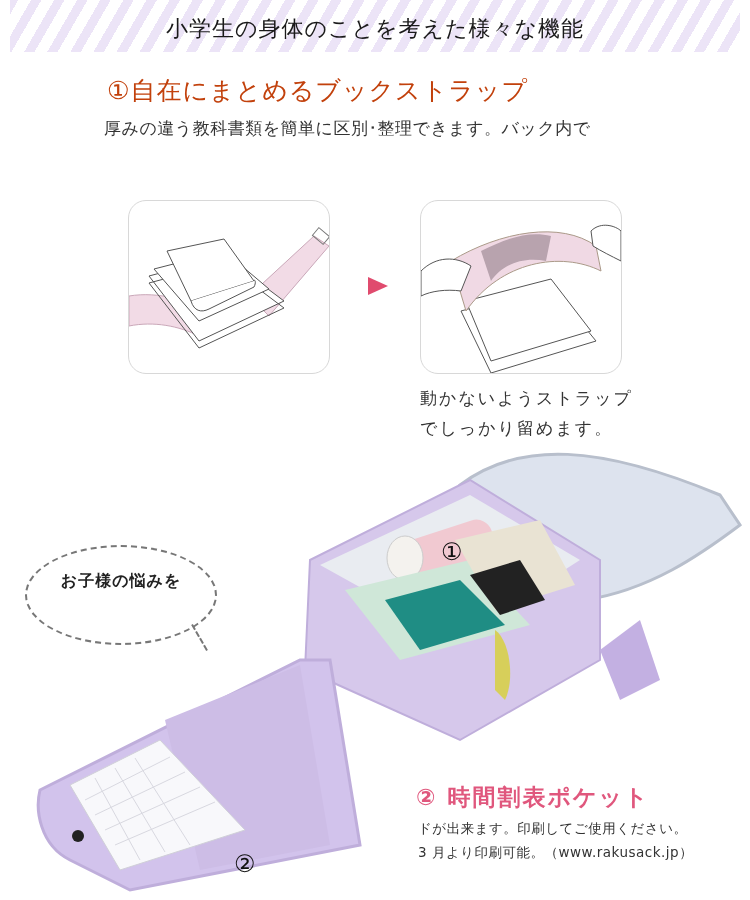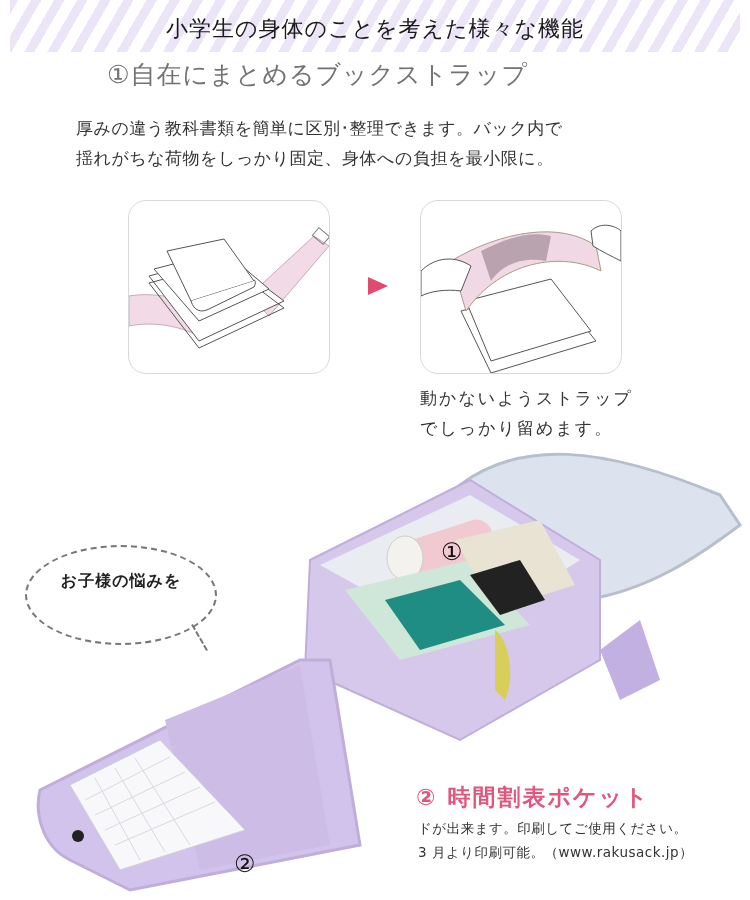--- a/index.html
+++ b/index.html
@@ -9,24 +9,24 @@
   .header-band {
     position: absolute; left: 10px; top: 0; width: 730px; height: 52px;
     background: repeating-linear-gradient(-60deg, #ffffff 0 11px, #ece4f7 11px 20px);
   }
   .header-title {
     position: absolute; left: 0; top: 14px; width: 750px; text-align: center;
     font-size: 22px; letter-spacing: 1px; color: #1a1a1a;
   }
 
   .sec1-title {
-    position: absolute; left: 107px; top: 58px; font-size: 25px; color: #737373; letter-spacing: 1px;
+    position: absolute; left: 107px; top: 74px; font-size: 25px; color: #c2410c; letter-spacing: 1px;
   }
   .sec1-desc {
-    position: absolute; left: 76px; top: 113px; font-size: 17px; line-height: 30px; color: #333; letter-spacing: 0.5px;
+    position: absolute; left: 104px; top: 113px; font-size: 17px; line-height: 30px; color: #333; letter-spacing: 0.5px;
   }
 
   .illus {
     position: absolute; top: 200px; width: 200px; height: 172px;
     border: 1px solid #d8d8d8; border-radius: 18px; background: #fff; overflow: hidden;
   }
   .illus.left { left: 128px; }
   .illus.right { left: 420px; }
 
   .arrow-icon {
@@ -63,21 +63,20 @@
 </style>
 </head>
 <body>
 
 <div class="header-band"></div>
 <div class="header-title">小学生の身体のことを考えた様々な機能</div>
 
 <div class="sec1-title">①自在にまとめるブックストラップ</div>
 <div class="sec1-desc">
   <div>厚みの違う教科書類を簡単に区別･整理できます。バック内で</div>
-  <div>揺れがちな荷物をしっかり固定、身体への負担を最小限に。</div>
 </div>
 
 <div class="illus left">
   <svg width="200" height="172" viewBox="0 0 200 172">
     <path d="M0 95 C30 90 60 100 80 110 L70 135 C50 125 25 120 0 125 Z" fill="#f2dbe6" stroke="#c9a7b8" stroke-width="1"></path>
     <path d="M120 95 L185 35 L200 45 L140 115 Z" fill="#f2dbe6" stroke="#c9a7b8" stroke-width="1"></path>
     <rect x="185" y="30" width="14" height="10" fill="none" stroke="#777" stroke-width="1" transform="rotate(40 192 35)"></rect>
     <g fill="#fff" stroke="#555" stroke-width="1">
       <path d="M20 75 L95 55 L155 100 L70 140 Z"></path>
       <path d="M20 82 L95 62 L155 107 L70 147 Z" fill="none"></path>

